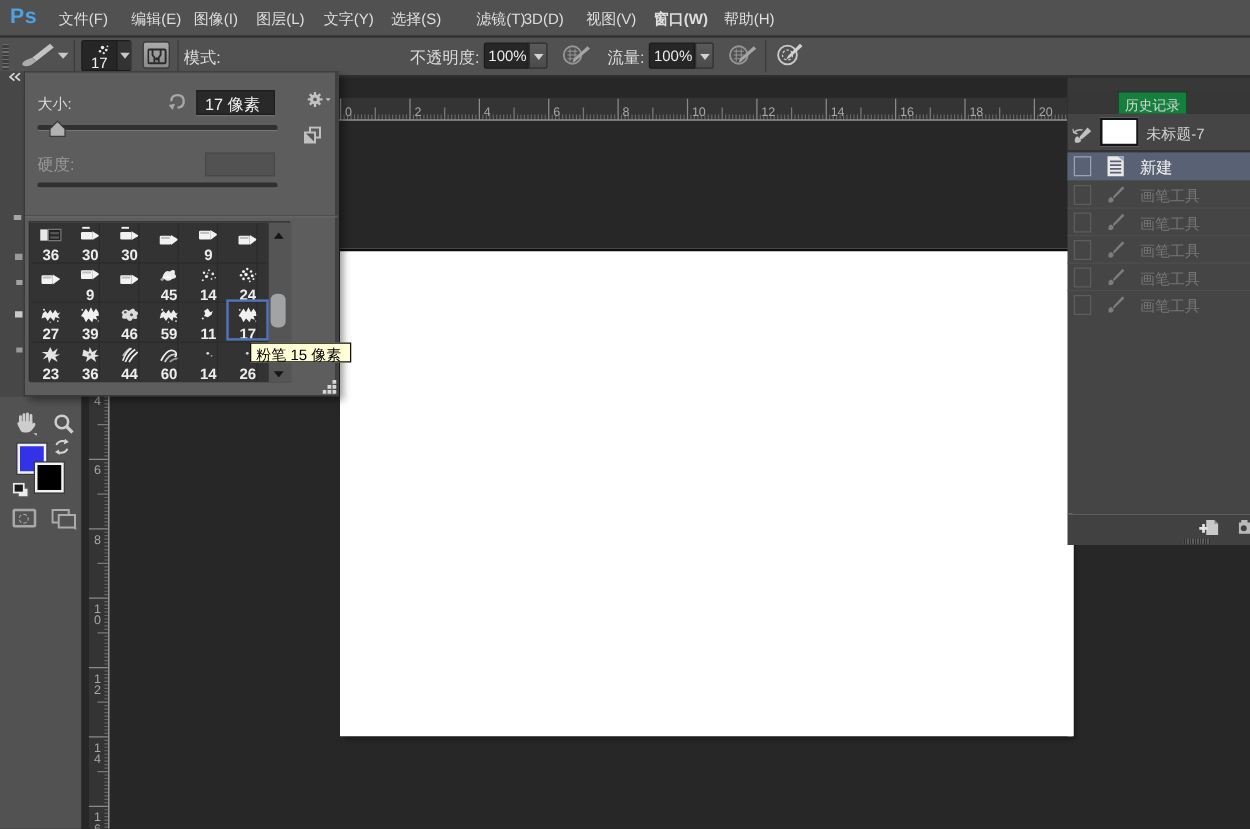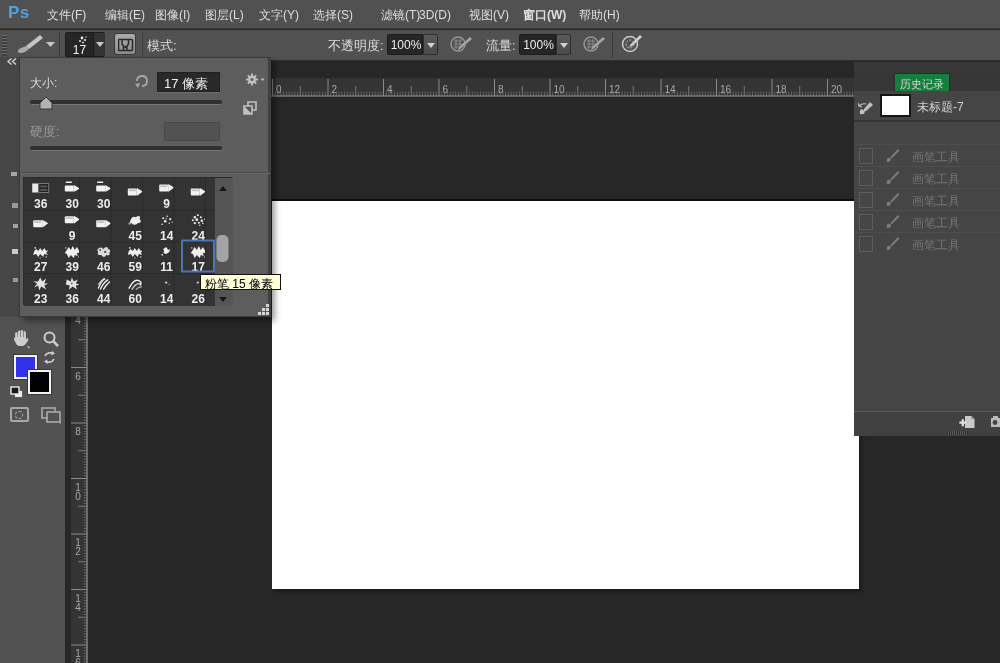--- a/index.html
+++ b/index.html
@@ -532,20 +532,29 @@
       <svg class="abs" style="left:4px;top:10px;" width="16" height="14">
         <path d="M12 1 L15 4 L8 10 L5 11 L6 8 Z" fill="#c0c0c0"></path>
         <path d="M2 13 Q1 9 4 8 L7 11 Q6 14 2 13 Z" fill="#c0c0c0"></path>
         <path d="M1 5 Q4 2 8 3" stroke="#c0c0c0" fill="none" stroke-width="1.2"></path>
         <path d="M1 5 L0 2 M1 5 L4 6" stroke="#c0c0c0" fill="none" stroke-width="1.2"></path>
       </svg>
       <div class="abs" style="left:26px;top:3px;width:31px;height:23px;background:#ffffff;border:2px solid #161616;"></div>
       <span class="abs" style="left:63px;top:8px;font-size:12px;color:#d2d2d2;">未标题-7</span>
       <div class="abs" style="left:0;top:29px;width:146px;height:2px;background:#333;"></div>
 
+      <div class="abs" style="left:0;top:31px;width:146px;height:22px;background:#596274;">
+        <div class="abs" style="left:5px;top:3px;width:14px;height:16px;border:1px solid #9aa3b2;"></div>
+        <svg class="abs" style="left:31px;top:2px;" width="16" height="19">
+          <rect x="1" y="1" width="13" height="16" fill="#e9e9e9"></rect>
+          <path d="M9 1 L14 1 L14 5 Z" fill="#9aa3b2"></path>
+          <path d="M3 5 L12 5 M3 8 L12 8 M3 11 L12 11 M3 14 L12 14" stroke="#596274" stroke-width="1.4"></path>
+        </svg>
+        <span class="abs" style="left:58px;top:3px;font-size:13px;color:#f5f5f5;">新建</span>
+      </div>
 
       <div class="abs" style="left:0;top:53px;width:146px;height:22px;border-top:1px solid #4e4e4e;">
         <div class="abs" style="left:5px;top:3px;width:14px;height:16px;border:1px solid #5d5d5d;"></div>
         <svg class="abs" style="left:31px;top:3px;" width="15" height="15">
           <path d="M13 1 L14.5 2.5 L7 10 L5 11 L6 8.5 Z" fill="#7d7d7d"></path>
           <path d="M2 14 Q1 10 4 9.5 L6 11.5 Q5.5 14.5 2 14 Z" fill="#7d7d7d"></path>
         </svg>
         <span class="abs" style="left:58px;top:4px;font-size:12px;color:#757575;">画笔工具</span>
       </div>
       <div class="abs" style="left:0;top:75px;width:146px;height:22px;border-top:1px solid #4e4e4e;">

